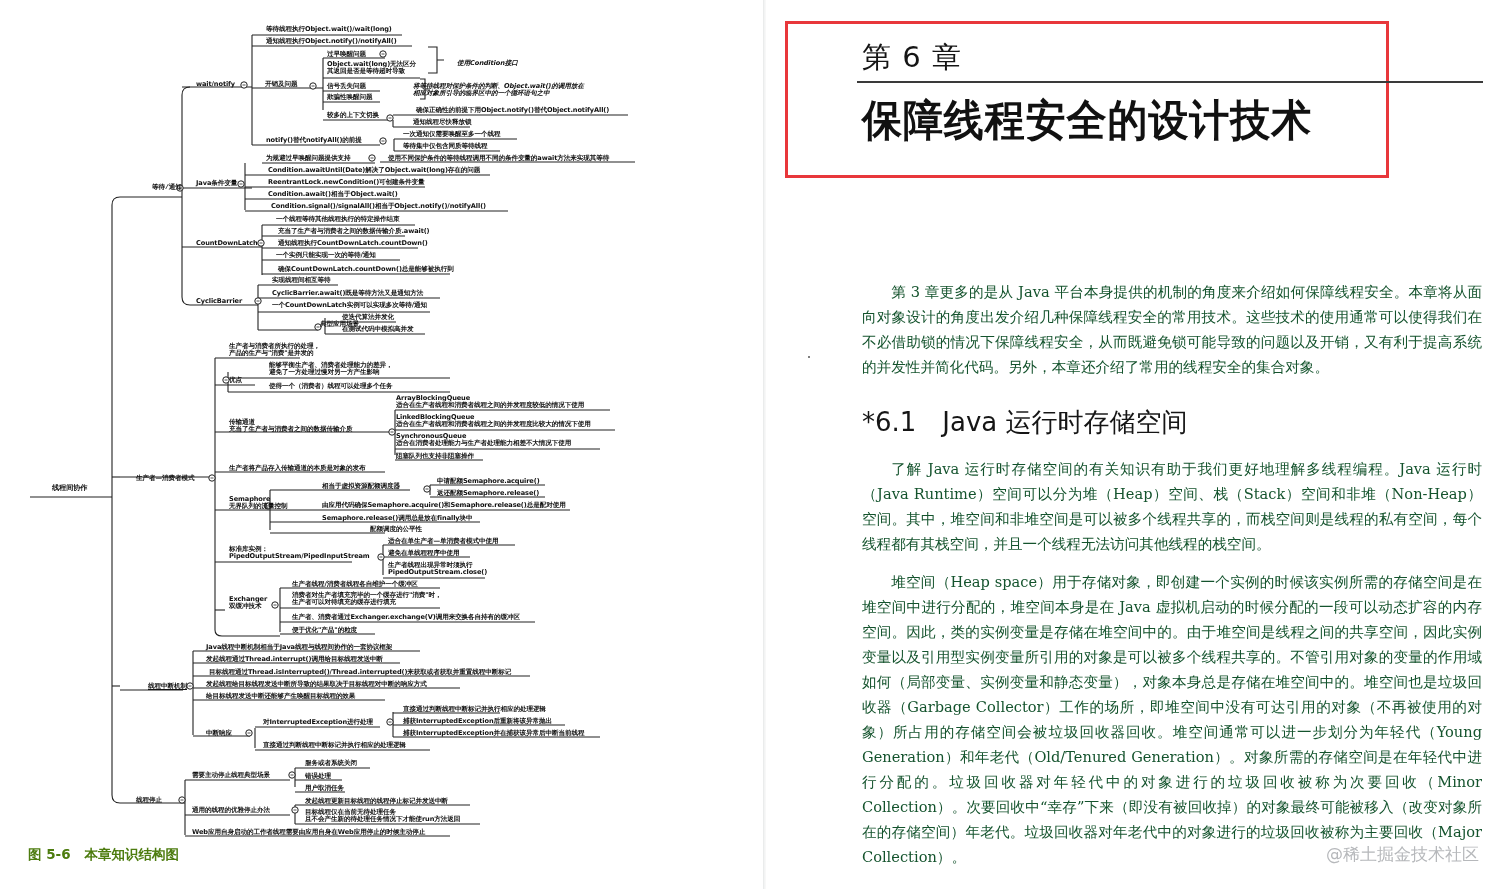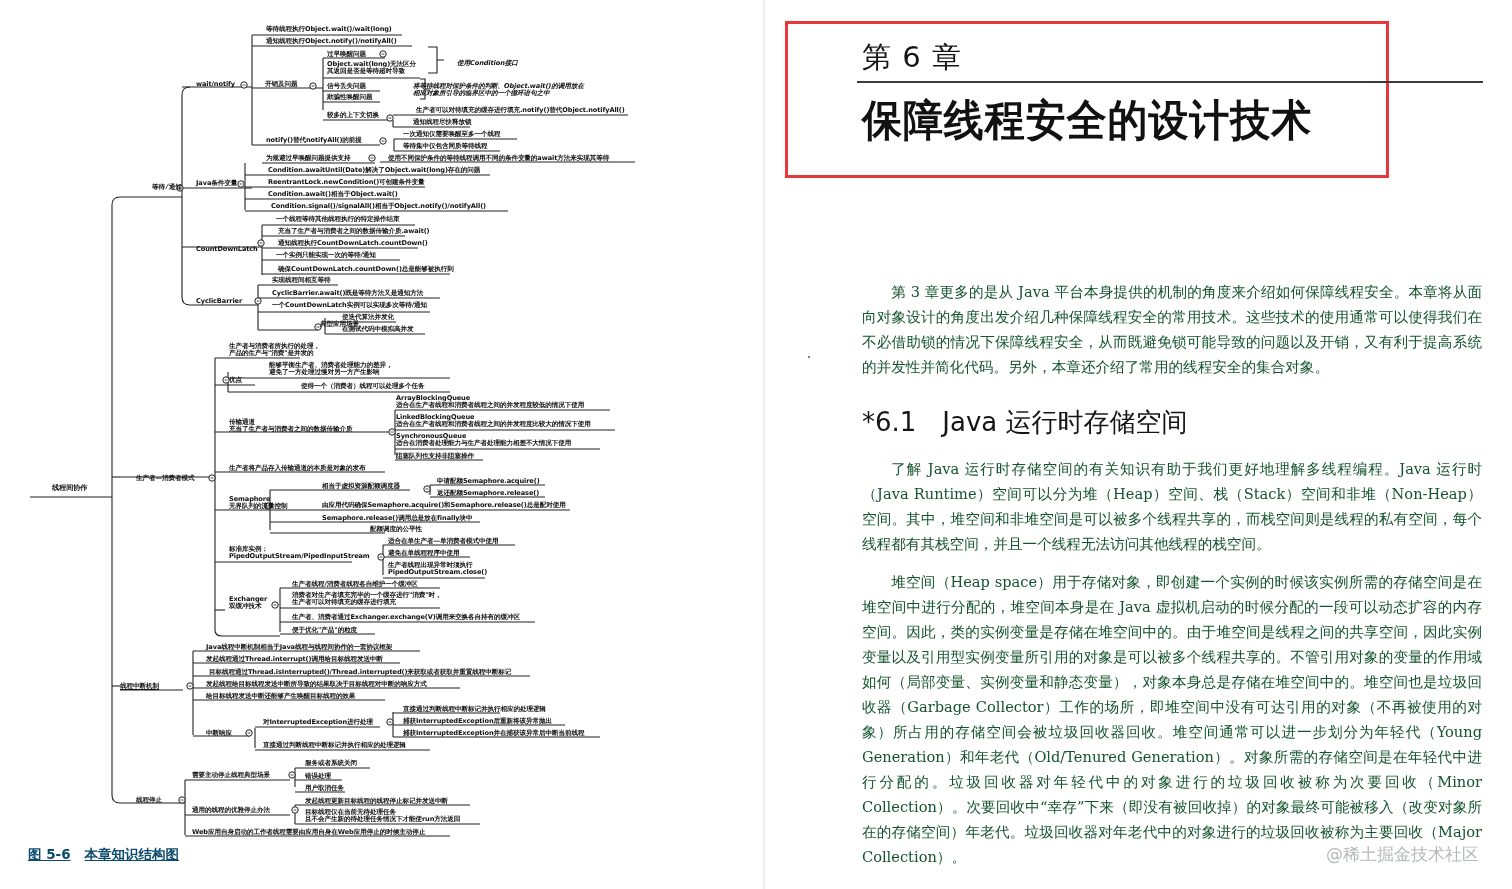--- a/index.html
+++ b/index.html
@@ -14,21 +14,21 @@
 
   
   #mindmap { position: absolute; left: 0; top: 0; width: 763px; height: 889px; }
   #mindmap svg { position: absolute; left: 0; top: 0; }
   .mm-label { position: absolute; font-family: "DejaVu Sans", sans-serif; font-size: 6.6px; line-height: 8px;
               color: #111; white-space: nowrap; font-weight: bold; letter-spacing: -0.1px; }
   .mm-label.two { line-height: 7.4px; }
   .mm-label.note { font-style: italic; font-weight: bold; }
   .mm-root { font-size: 7.2px; }
   #figure-caption { position: absolute; left: 28px; top: 846px; font-family: "DejaVu Sans", sans-serif;
-                    font-size: 13.5px; font-weight: bold; color: #0c4a6e; white-space: nowrap; text-decoration: underline; }
+                    font-size: 13.5px; font-weight: bold; color: #4d7c0f; white-space: nowrap; }
   #figure-caption .cap-num { margin-right: 14px; }
 
   
   #chapter-highlight { position: absolute; left: 785px; top: 21px; width: 604px; height: 157px;
                        border: 3px solid #e8373b; }
   #chapter-label { position: absolute; left: 862px; top: 38px; font-family: "DejaVu Sans", sans-serif;
                    font-size: 29px; color: #151515; white-space: nowrap; letter-spacing: 1px; }
   #chapter-rule { position: absolute; left: 857px; top: 81px; width: 626px; height: 1.5px; background: #3a3a3a; }
   #chapter-title { position: absolute; left: 862px; top: 92px; font-family: "DejaVu Sans", sans-serif;
                    font-size: 43px; font-weight: bold; color: #111; white-space: nowrap; letter-spacing: 1px;
@@ -244,59 +244,59 @@
     <div class="mm-label" style="left:196px;top:80px;">wait/notify</div>
     <div class="mm-label" style="left:266px;top:25px;">等待线程执行Object.wait()/wait(long)</div>
     <div class="mm-label" style="left:266px;top:37px;">通知线程执行Object.notify()/notifyAll()</div>
     <div class="mm-label" style="left:265px;top:80px;">开销及问题</div>
     <div class="mm-label" style="left:327px;top:50px;">过早唤醒问题</div>
     <div class="mm-label two" style="left:327px;top:61px;white-space:pre;">Object.wait(long)无法区分
 其返回是否是等待超时导致</div>
     <div class="mm-label" style="left:327px;top:82px;">信号丢失问题</div>
     <div class="mm-label" style="left:327px;top:93px;">欺骗性唤醒问题</div>
     <div class="mm-label" style="left:327px;top:111px;">较多的上下文切换</div>
-    <div class="mm-label" style="left:416px;top:106px;">生产者可以对待填充的缓存进行填充.notify()替代Object.notifyAll()</div>
+    <div class="mm-label" style="left:416px;top:106px;">确保正确性的前提下用Object.notify()替代Object.notifyAll()</div>
     <div class="mm-label" style="left:413px;top:118px;">通知线程尽快释放锁</div>
     <div class="mm-label note" style="left:457px;top:59px;">使用Condition接口</div>
     <div class="mm-label note two" style="left:413px;top:83px;white-space:pre;">将等待线程对保护条件的判断、Object.wait()的调用放在
 相应对象所引导的临界区中的一个循环语句之中</div>
     <div class="mm-label" style="left:266px;top:136px;">notify()替代notifyAll()的前提</div>
     <div class="mm-label" style="left:403px;top:130px;">一次通知仅需要唤醒至多一个线程</div>
     <div class="mm-label" style="left:403px;top:142px;">等待集中仅包含同质等待线程</div>
 
     <div class="mm-label" style="left:196px;top:179px;">Java条件变量</div>
     <div class="mm-label" style="left:266px;top:154px;">为规避过早唤醒问题提供支持</div>
     <div class="mm-label" style="left:388px;top:154px;">使用不同保护条件的等待线程调用不同的条件变量的await方法来实现其等待</div>
     <div class="mm-label" style="left:268px;top:166px;">Condition.awaitUntil(Date)解决了Object.wait(long)存在的问题</div>
     <div class="mm-label" style="left:268px;top:178px;">ReentrantLock.newCondition()可创建条件变量</div>
     <div class="mm-label" style="left:268px;top:190px;">Condition.await()相当于Object.wait()</div>
     <div class="mm-label" style="left:271px;top:202px;">Condition.signal()/signalAll()相当于Object.notify()/notifyAll()</div>
 
-    <div class="mm-label" style="left:196px;top:245px;">CountDownLatch</div>
+    <div class="mm-label" style="left:196px;top:239px;">CountDownLatch</div>
     <div class="mm-label" style="left:276px;top:215px;">一个线程等待其他线程执行的特定操作结束</div>
     <div class="mm-label" style="left:278px;top:227px;">充当了生产者与消费者之间的数据传输介质.await()</div>
     <div class="mm-label" style="left:278px;top:239px;">通知线程执行CountDownLatch.countDown()</div>
     <div class="mm-label" style="left:276px;top:251px;">一个实例只能实现一次的等待/通知</div>
     <div class="mm-label" style="left:278px;top:265px;">确保CountDownLatch.countDown()总是能够被执行到</div>
 
     <div class="mm-label" style="left:196px;top:297px;">CyclicBarrier</div>
     <div class="mm-label" style="left:272px;top:276px;">实现线程间相互等待</div>
     <div class="mm-label" style="left:272px;top:289px;">CyclicBarrier.await()既是等待方法又是通知方法</div>
     <div class="mm-label" style="left:272px;top:301px;">一个CountDownLatch实例可以实现多次等待/通知</div>
     <div class="mm-label" style="left:272px;top:320px;padding-left:48px;">典型应用场景</div>
     <div class="mm-label" style="left:342px;top:313px;">使迭代算法并发化</div>
     <div class="mm-label" style="left:342px;top:325px;">在测试代码中模拟高并发</div>
 
     <div class="mm-label" style="left:136px;top:474px;">生产者—消费者模式</div>
     <div class="mm-label two" style="left:229px;top:343px;white-space:pre;">生产者与消费者所执行的处理，
 产品的生产与"消费"是并发的</div>
     <div class="mm-label" style="left:229px;top:376px;">优点</div>
     <div class="mm-label two" style="left:269px;top:362px;white-space:pre;">能够平衡生产者、消费者处理能力的差异，
 避免了一方处理过慢对另一方产生影响</div>
-    <div class="mm-label" style="left:269px;top:382px;margin-left:32px;">使得一个（消费者）线程可以处理多个任务</div>
+    <div class="mm-label" style="left:269px;top:382px;">使得一个（消费者）线程可以处理多个任务</div>
     <div class="mm-label two" style="left:229px;top:419px;white-space:pre;">传输通道
 充当了生产者与消费者之间的数据传输介质</div>
     <div class="mm-label two" style="left:396px;top:395px;white-space:pre;">ArrayBlockingQueue
 适合在生产者线程和消费者线程之间的并发程度较低的情况下使用</div>
     <div class="mm-label two" style="left:396px;top:414px;white-space:pre;">LinkedBlockingQueue
 适合在生产者线程和消费者线程之间的并发程度比较大的情况下使用</div>
     <div class="mm-label two" style="left:396px;top:433px;white-space:pre;">SynchronousQueue
 适合在消费者处理能力与生产者处理能力相差不大情况下使用</div>
     <div class="mm-label" style="left:396px;top:452px;">阻塞队列也支持非阻塞操作</div>
     <div class="mm-label" style="left:229px;top:464px;">生产者将产品存入传输通道的本质是对象的发布</div>
@@ -315,21 +315,21 @@
     <div class="mm-label two" style="left:388px;top:562px;white-space:pre;">生产者线程出现异常时须执行
 PipedOutputStream.close()</div>
     <div class="mm-label two" style="left:229px;top:596px;white-space:pre;">Exchanger
 双缓冲技术</div>
     <div class="mm-label" style="left:292px;top:580px;">生产者线程/消费者线程各自维护一个缓冲区</div>
     <div class="mm-label two" style="left:292px;top:592px;white-space:pre;">消费者对生产者填充完毕的一个缓存进行"消费"时，
 生产者可以对待填充的缓存进行填充</div>
     <div class="mm-label" style="left:292px;top:613px;">生产者、消费者通过Exchanger.exchange(V)调用来交换各自持有的缓冲区</div>
     <div class="mm-label" style="left:292px;top:626px;">便于优化"产品"的粒度</div>
 
-    <div class="mm-label" style="left:120px;top:682px;text-decoration:underline;">线程中断机制</div>
+    <div class="mm-label" style="left:148px;top:682px;text-decoration:underline;">线程中断机制</div>
     <div class="mm-label" style="left:206px;top:643px;">Java线程中断机制相当于Java线程与线程间协作的一套协议框架</div>
     <div class="mm-label" style="left:206px;top:655px;">发起线程通过Thread.interrupt()调用给目标线程发送中断</div>
     <div class="mm-label" style="left:209px;top:668px;">目标线程通过Thread.isInterrupted()/Thread.interrupted()来获取或者获取并重置线程中断标记</div>
     <div class="mm-label" style="left:206px;top:680px;">发起线程给目标线程发送中断所导致的结果取决于目标线程对中断的响应方式</div>
     <div class="mm-label" style="left:206px;top:692px;">给目标线程发送中断还能够产生唤醒目标线程的效果</div>
     <div class="mm-label" style="left:206px;top:729px;">中断响应</div>
     <div class="mm-label" style="left:263px;top:718px;">对InterruptedException进行处理</div>
     <div class="mm-label" style="left:403px;top:705px;">直接通过判断线程中断标记并执行相应的处理逻辑</div>
     <div class="mm-label" style="left:403px;top:717px;">捕获InterruptedException后重新将该异常抛出</div>
     <div class="mm-label" style="left:403px;top:729px;">捕获InterruptedException并在捕获该异常后中断当前线程</div>

